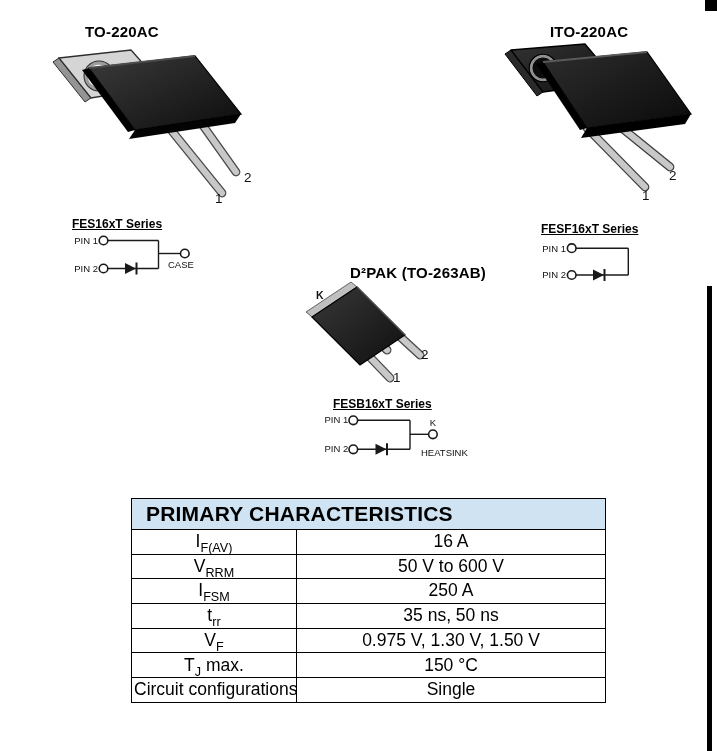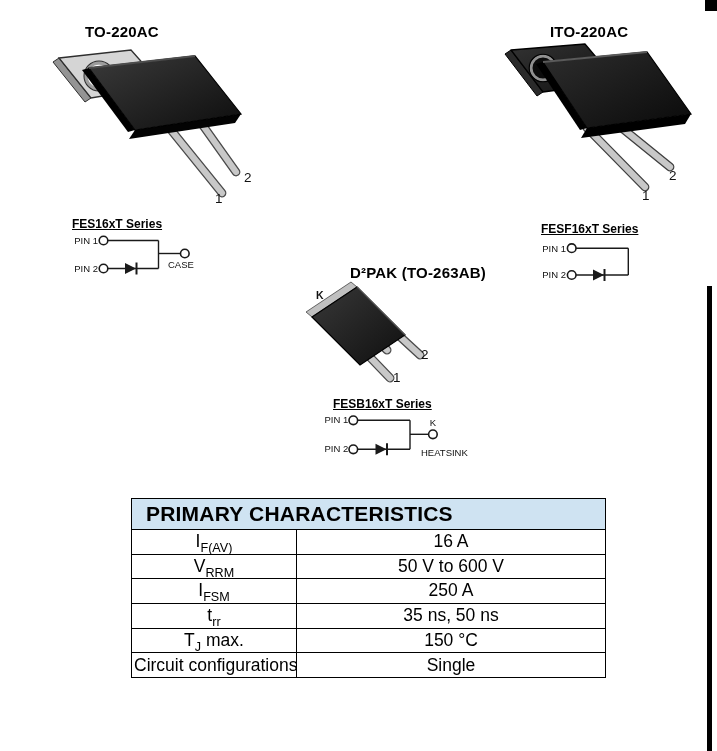--- a/index.html
+++ b/index.html
@@ -213,20 +213,24 @@
     </tr>
     <tr>
       <td class="param"><span>I</span><sub>FSM</sub><span></span></td>
       <td>250 A</td>
     </tr>
     <tr>
       <td class="param"><span>t</span><sub>rr</sub><span></span></td>
       <td>35 ns, 50 ns</td>
     </tr>
     <tr>
+      <td class="param"><span>V</span><sub>F</sub><span></span></td>
+      <td>0.975 V, 1.30 V, 1.50 V</td>
+    </tr>
+    <tr>
       <td class="param"><span>T</span><sub>J</sub><span> max.</span></td>
       <td>150 °C</td>
     </tr>
     <tr>
       <td class="param"><span>Circuit configurations</span><sub></sub><span></span></td>
       <td>Single</td>
     </tr>
   </tbody>
     </table>
 

